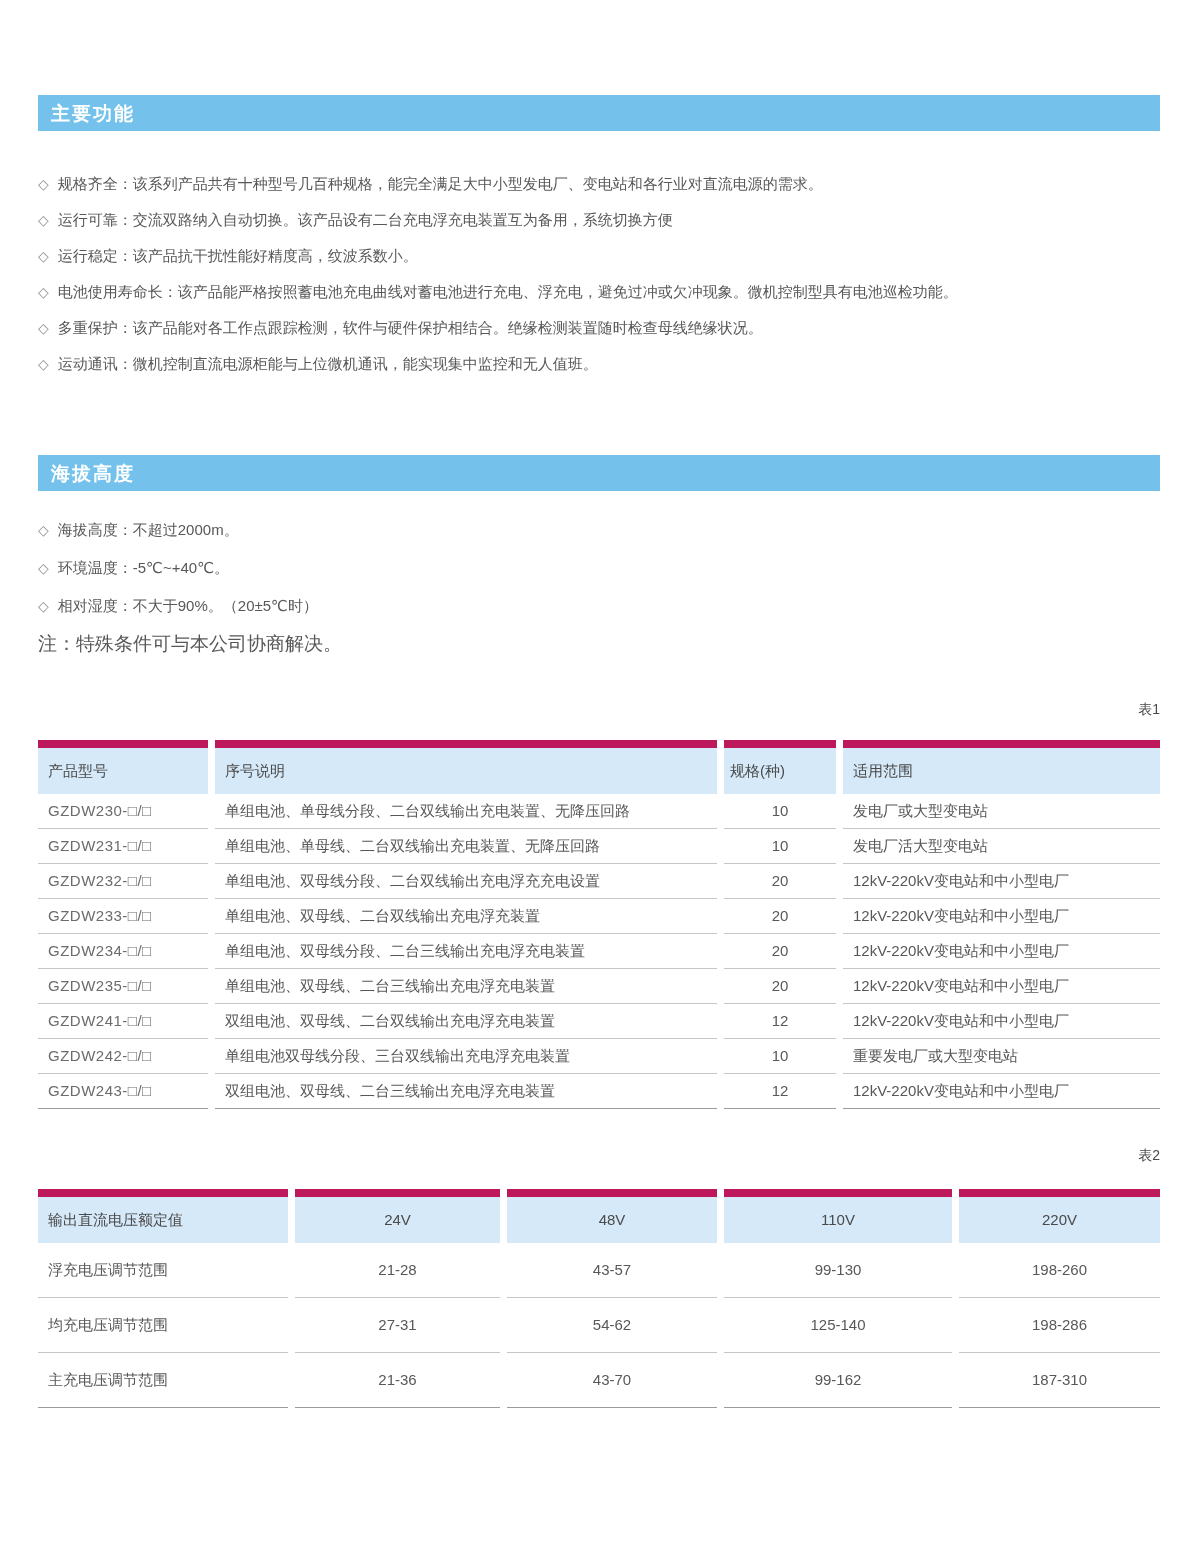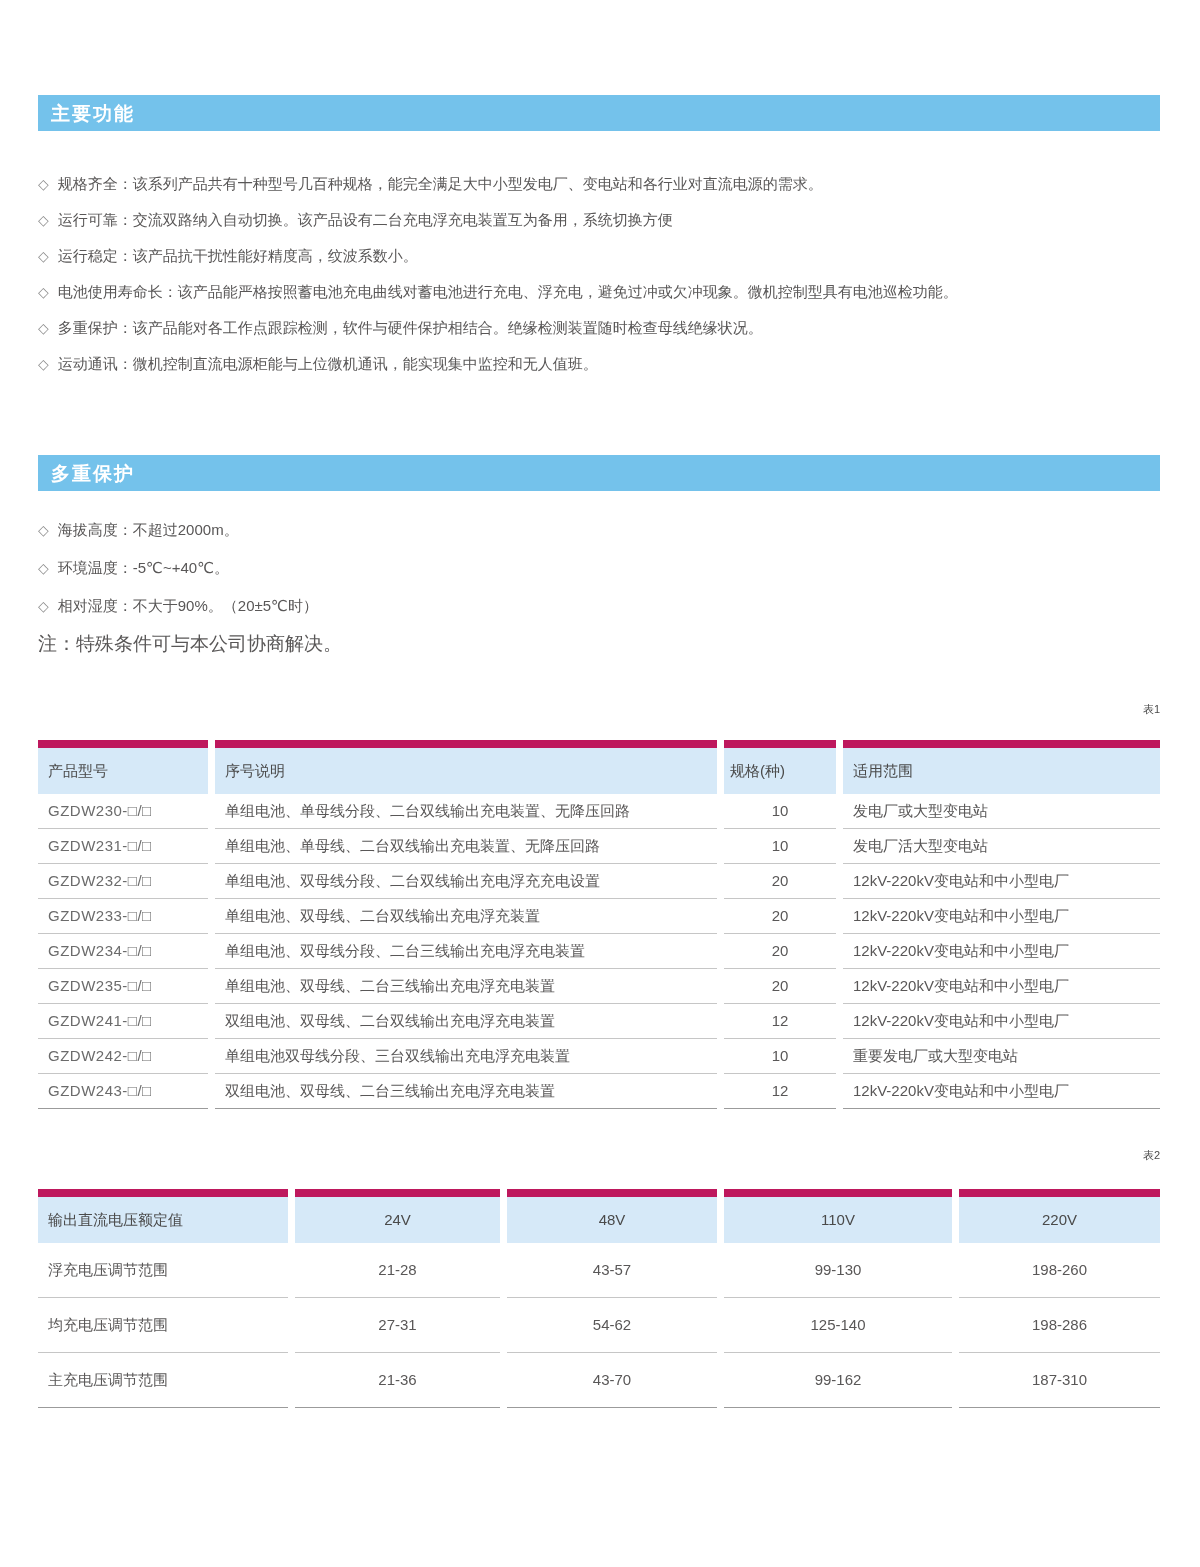--- a/index.html
+++ b/index.html
@@ -19,21 +19,21 @@
   .bar-main { margin-top:95px; }
   .bar-cond { margin-top:80px; }
 
   .feature-list { margin:42px 38px 0 38px; }
   .cond-list   { margin:28px 38px 0 38px; }
   .item { display:flex; gap:9px; font-size:15px; line-height:22px; margin-bottom:14px; color:#595757; }
   .cond-list .item { margin-bottom:16px; }
   .bullet { color:#8c8c8c; font-size:14px; flex:0 0 auto; }
   .note-line { font-size:19px; line-height:22px; color:#595757; }
 
-  .table-tag { width:1122px; margin-left:38px; text-align:right; font-size:11px; line-height:20px; color:#4a4a4a; }
+  .table-tag { width:1122px; margin-left:38px; text-align:right; font-size:14px; line-height:20px; color:#4a4a4a; }
   .tag1 { margin-top:44px; }
   .tag2 { margin-top:36px;text-align:right; }
 
   table { border-collapse:separate; border-spacing:7px 0; margin-left:31px; width:1136px; table-layout:fixed; }
   .tbl1 { margin-top:21px; }
   .tbl2 { margin-top:24px; }
 
   th {
     background:#d6e9f8; border-top:8px solid #be185d;
     font-weight:normal; font-size:15px; color:#4a4a4a;
@@ -81,21 +81,21 @@
       <span class="bullet">◇</span>
       <span>多重保护：该产品能对各工作点跟踪检测，软件与硬件保护相结合。绝缘检测装置随时检查母线绝缘状况。</span>
     </div>
     <div class="item">
       <span class="bullet">◇</span>
       <span>运动通讯：微机控制直流电源柜能与上位微机通讯，能实现集中监控和无人值班。</span>
     </div>
   </div>
 
   <div class="section-bar bar-cond">
-    <span>多重保护</span>
+    <span>海拔高度</span>
   </div>
 
   <div class="cond-list">
     <div class="item">
       <span class="bullet">◇</span>
       <span>海拔高度：不超过2000m。</span>
     </div>
     <div class="item">
       <span class="bullet">◇</span>
       <span>环境温度：-5℃~+40℃。</span>

